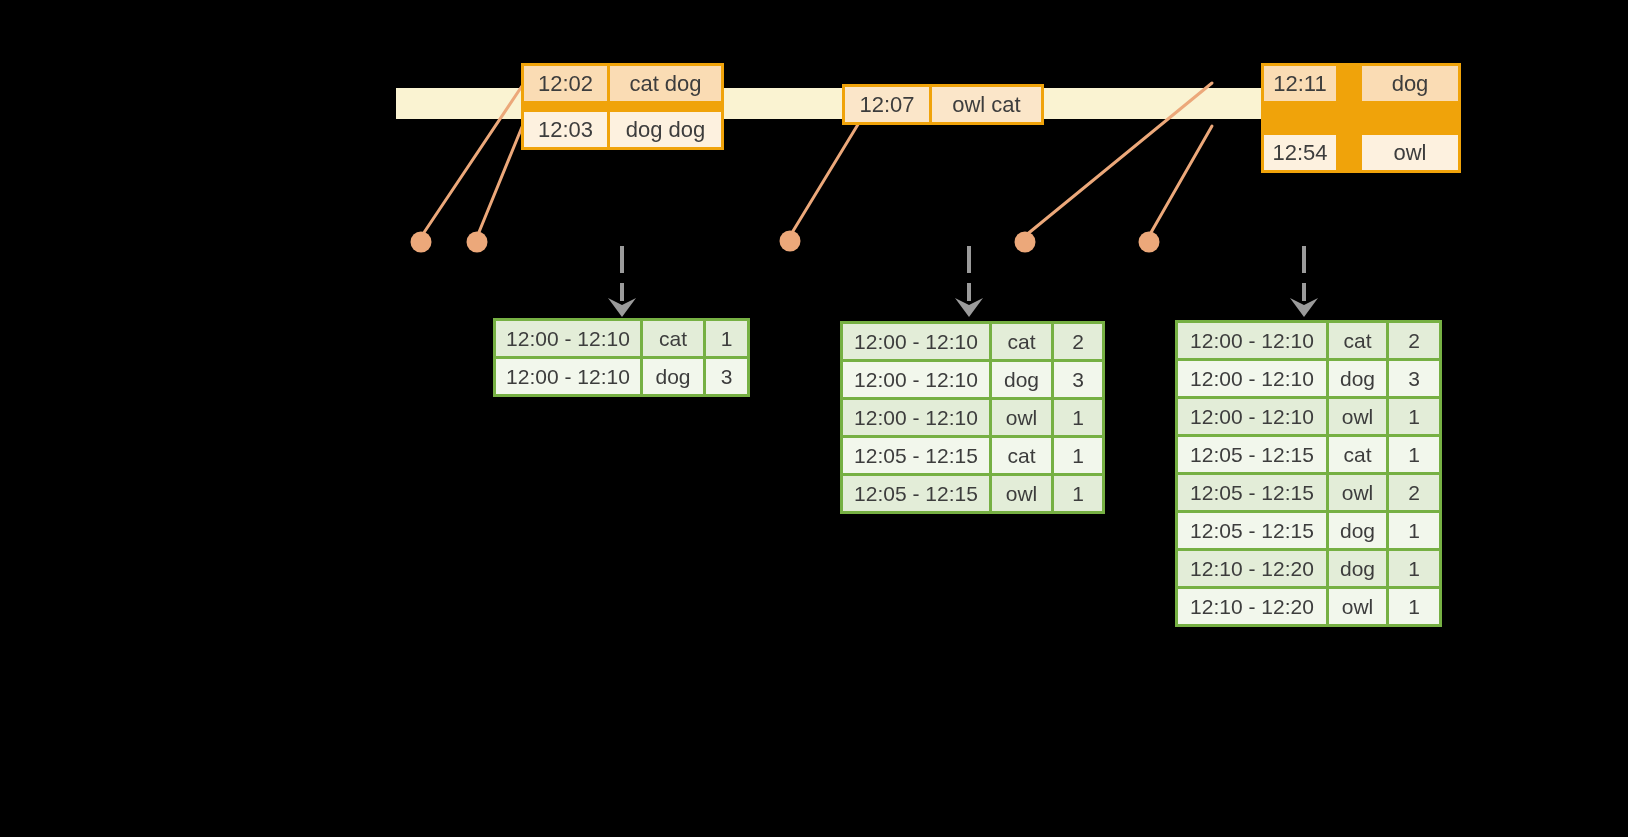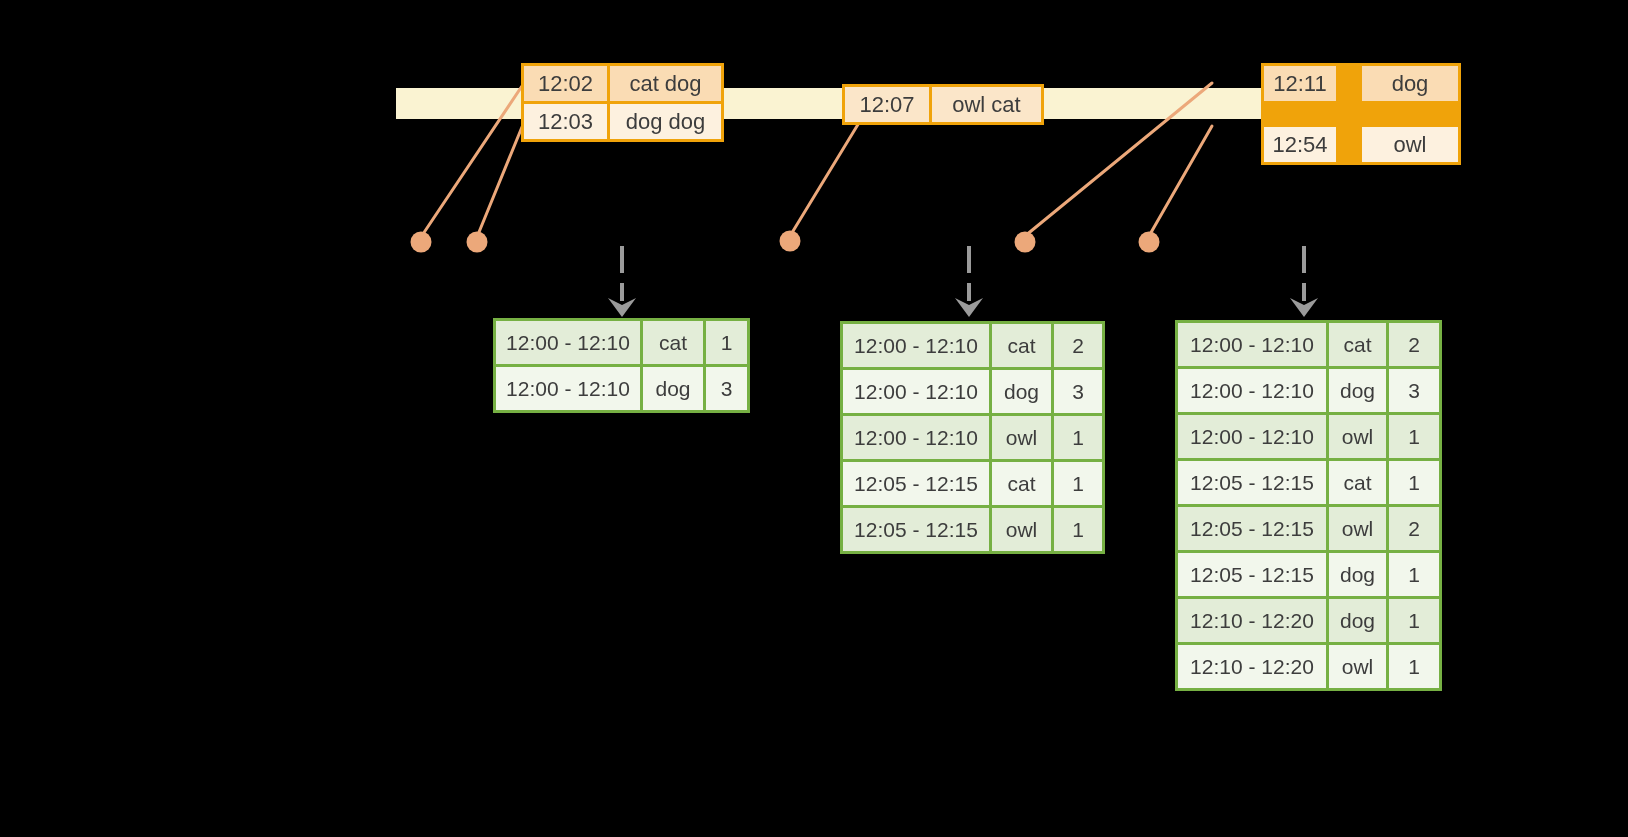--- a/index.html
+++ b/index.html
@@ -6,23 +6,23 @@
   body{background:#000;font-family:"Liberation Sans","DejaVu Sans",sans-serif;}
   #stage{position:relative;width:1628px;height:837px;background:var(--background,#000);overflow:hidden;border-radius:21px;}
   #gfx{position:absolute;left:0;top:0;width:1628px;height:837px;}
 
   .tbl{position:absolute;display:grid;box-sizing:border-box;padding:3px;gap:3px;}
   .etbl{background:var(--event-border,#F0A30A);}
   .rtbl{background:var(--result-border,#76B043);}
   .cell{display:flex;align-items:center;justify-content:center;
         color:var(--text,#3D3D3D);font-size:21px;line-height:1;white-space:nowrap;}
   .etbl .cell{height:35px;font-size:22px;}
-  .rtbl .cell{height:43px;}
+  .rtbl .cell{height:35px;}
   .edark{background:var(--event-row-dark,#FADCB4);}
-  .elight{background:var(--event-row-light,#FDF1DF);}
+  .elight{background:var(--event-row-light,#FDF1DF);margin-top:8px;}
   .emid{background:var(--event-row-mid,#FBE6C9);}
   .rdark{background:var(--result-row-dark,#E3EDD8);}
   .rlight{background:var(--result-row-light,#F2F7EC);}
 </style>
 </head>
 <body>
 
 <div id="stage">
 
   <svg id="gfx" viewBox="0 0 1628 837">

